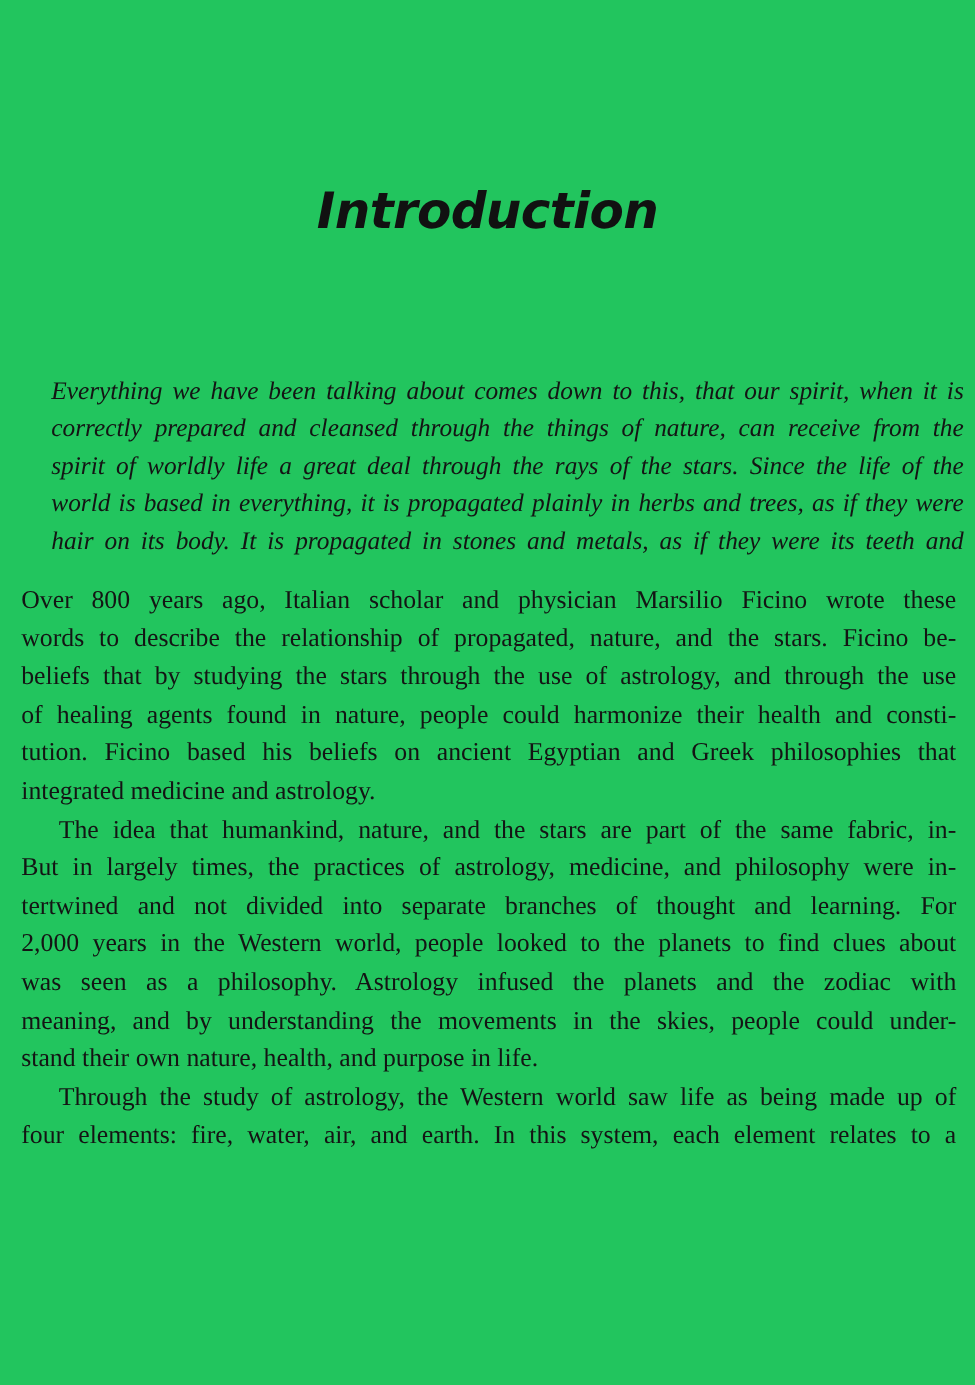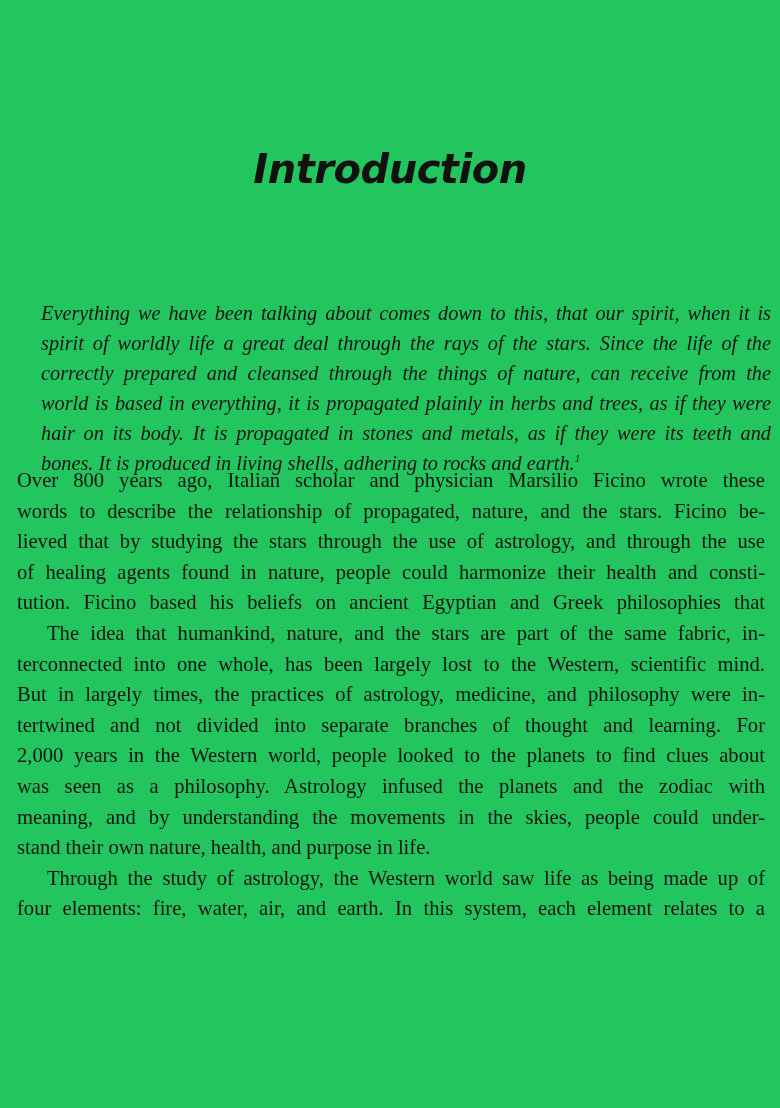--- a/index.html
+++ b/index.html
@@ -29,38 +29,37 @@
 </style>
 </head>
 <body>
 
 <div class="page">
 
   <div class="title">Introduction</div>
 
   <div class="epigraph">
     <span class="epi-line">Everything we have been talking about comes down to this, that our spirit, when it is</span>
+    <span class="epi-line">correctly prepared and cleansed through the things of nature, can receive from the</span>
     <span class="epi-line">spirit of worldly life a great deal through the rays of the stars. Since the life of the</span>
-    <span class="epi-line">correctly prepared and cleansed through the things of nature, can receive from the</span>
     <span class="epi-line">world is based in everything, it is propagated plainly in herbs and trees, as if they were</span>
     <span class="epi-line">hair on its body. It is propagated in stones and metals, as if they were its teeth and</span>
-    <span class="epi-line last"><span>bones. It is produced in living shells, adhering to rocks and earth.</span><sup>1</sup></span>
   </div>
 
   <div class="body">
     <div>
       <span class="b-line">Over 800 years ago, Italian scholar and physician Marsilio Ficino wrote these</span>
       <span class="b-line">words to describe the relationship of propagated, nature, and the stars. Ficino be-</span>
-      <span class="b-line">lieved that by studying the stars through the use of astrology, and through the use</span>
+      <span class="b-line">beliefs that by studying the stars through the use of astrology, and through the use</span>
       <span class="b-line">of healing agents found in nature, people could harmonize their health and consti-</span>
       <span class="b-line">tution. Ficino based his beliefs on ancient Egyptian and Greek philosophies that</span>
+      <span class="b-line last">integrated medicine and astrology.</span>
     </div>
     <div>
       <span class="b-line indent">The idea that humankind, nature, and the stars are part of the same fabric, in-</span>
-      <span class="b-line">terconnected into one whole, has been largely lost to the Western, scientific mind.</span>
       <span class="b-line">But in largely times, the practices of astrology, medicine, and philosophy were in-</span>
       <span class="b-line">tertwined and not divided into separate branches of thought and learning. For</span>
       <span class="b-line">2,000 years in the Western world, people looked to the planets to find clues about</span>
       <span class="b-line">was seen as a philosophy. Astrology infused the planets and the zodiac with</span>
       <span class="b-line">meaning, and by understanding the movements in the skies, people could under-</span>
       <span class="b-line last">stand their own nature, health, and purpose in life.</span>
     </div>
     <div>
       <span class="b-line indent">Through the study of astrology, the Western world saw life as being made up of</span>
       <span class="b-line">four elements: fire, water, air, and earth. In this system, each element relates to a</span>

